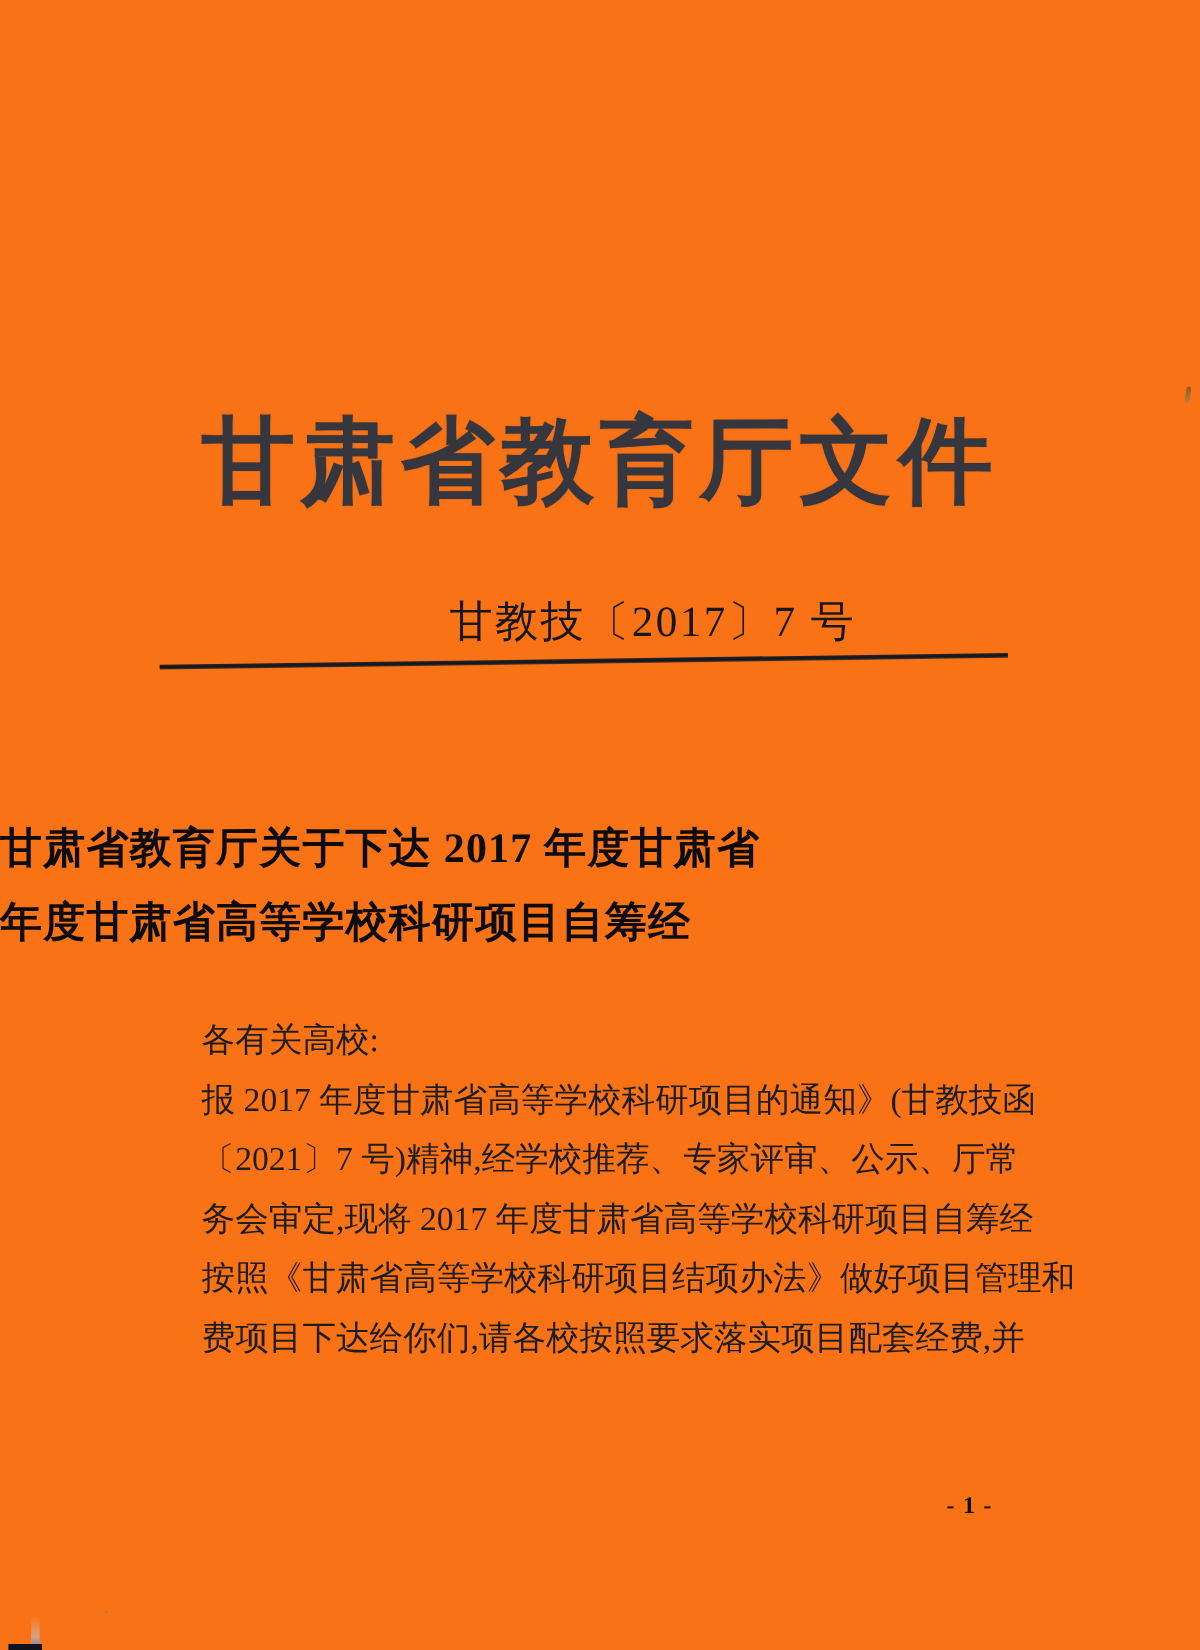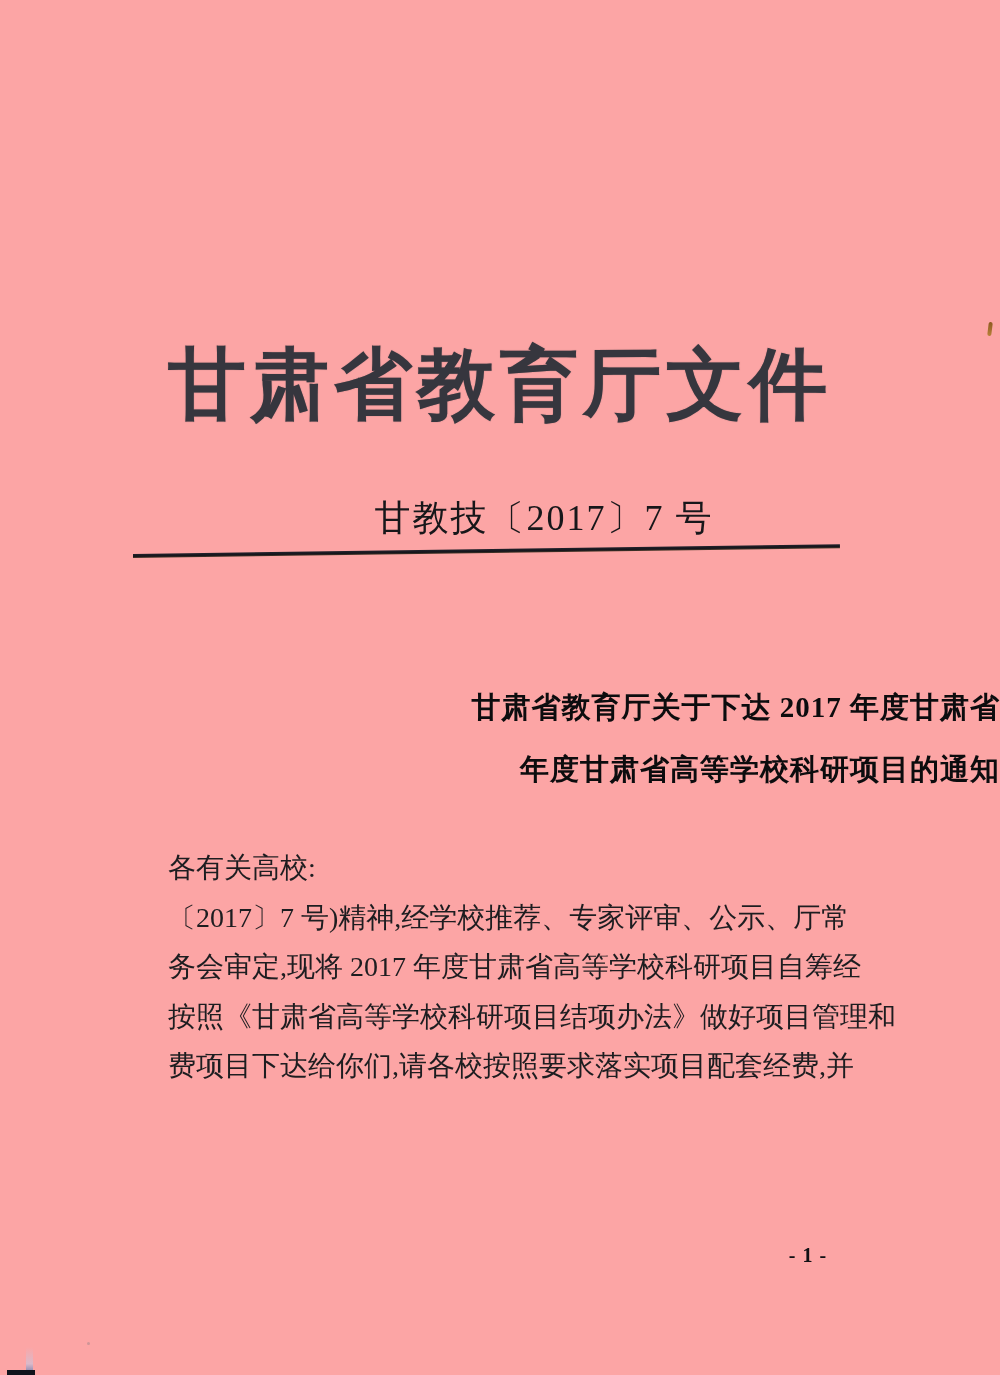--- a/index.html
+++ b/index.html
@@ -6,21 +6,21 @@
     margin: 0;
     padding: 0;
     background: #e9e9e9;
     font-family: "Liberation Serif", "DejaVu Serif", serif;
   }
   .page {
     position: relative;
     width: 1000px;
     height: 1375px;
     margin: 0 auto;
-    background: #fca5a5;
+    background: #f97316;
     overflow: hidden;
     color: #1c1c1f;
   }
   
   .agency-header {
     position: absolute;
     top: 333px;
     left: 0;
     width: 100%;
     text-align: center;
@@ -53,22 +53,22 @@
     background: linear-gradient(to bottom, #23232c 0%, #14141b 60%, #4a3a2a 100%);
     transform: rotate(-0.8deg);
     transform-origin: left center;
   }
   
   .doc-title {
     position: absolute;
     top: 676px;
     left: 0;
     width: 100%;
-    text-align: right;
-    font-size: 29px;
+    text-align: left;
+    font-size: 35px;
     font-weight: 700;
     line-height: 62px;
     letter-spacing: 1px;
     color: #0c0c0e;
   }
   
   .body-block {
     position: absolute;
     top: 843px;
     left: 168px;
@@ -145,26 +145,27 @@
 <div class="page">
 
   <div class="agency-header">甘肃省教育厅文件</div>
 
   <div class="doc-number">甘教技〔2017〕7 号</div>
 
   <div class="rule"></div>
 
   <div class="doc-title">
     <div>甘肃省教育厅关于下达 2017 年度甘肃省</div>
-    <div>年度甘肃省高等学校科研项目的通知</div>
+    <div>年度甘肃省高等学校科研项目自筹经</div>
   </div>
 
   <div class="body-block">
     <div class="salutation">各有关高校:</div>
-    <div class="body-line">〔2017〕7 号)精神,经学校推荐、专家评审、公示、厅常</div>
+    <div class="body-line">报 2017 年度甘肃省高等学校科研项目的通知》(甘教技函</div>
+    <div class="body-line">〔2021〕7 号)精神,经学校推荐、专家评审、公示、厅常</div>
     <div class="body-line">务会审定,现将 2017 年度甘肃省高等学校科研项目自筹经</div>
     <div class="body-line">按照《甘肃省高等学校科研项目结项办法》做好项目管理和</div>
     <div class="body-line">费项目下达给你们,请各校按照要求落实项目配套经费,并</div>
   </div>
 
   <div class="page-number">- 1 -</div>
 
   <div class="artifact-corner-smudge"></div>
   <div class="artifact-corner-bar"></div>
   <div class="artifact-orange-tick"></div>

